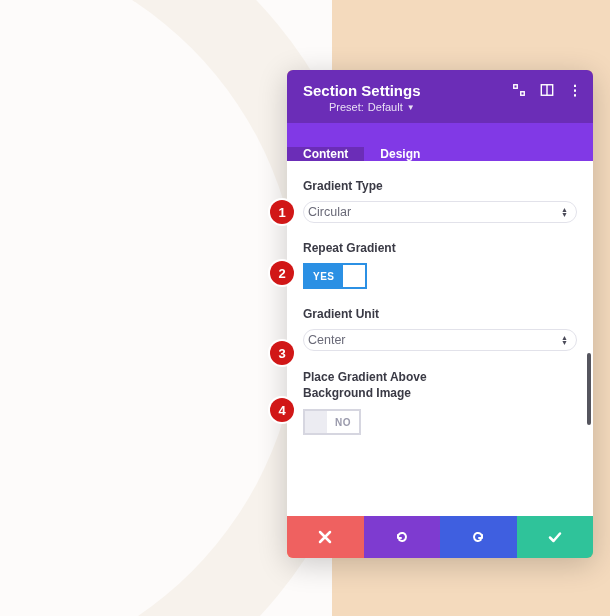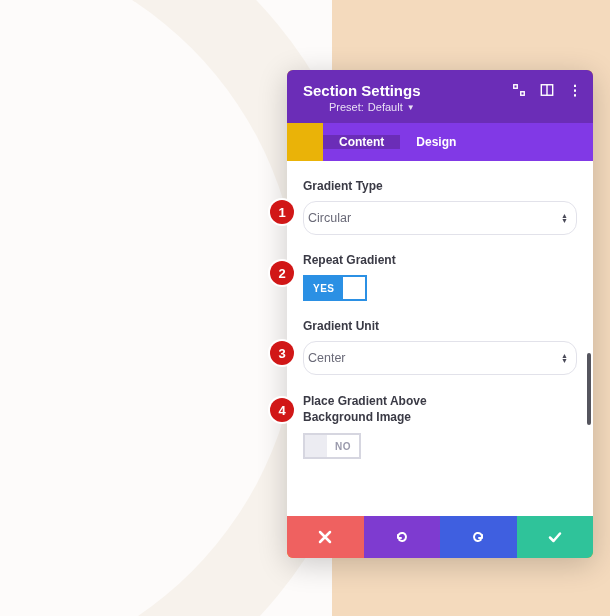--- a/index.html
+++ b/index.html
@@ -5,37 +5,37 @@
   * { box-sizing: border-box; margin: 0; padding: 0; }
   html, body { width: 610px; height: 616px; overflow: hidden; font-family: -apple-system, BlinkMacSystemFont, "Segoe UI", Helvetica, Arial, sans-serif; }
   .stage { position: relative; width: 610px; height: 616px; background: #fff; }
   .bg-right { position: absolute; top: 0; left: 332px; width: 278px; height: 616px; background: #f4dabd; }
   .bg-center { position: absolute; top: 0; left: 0; width: 332px; height: 616px; background: #fdfbfa; overflow: hidden; }
   .arc { position: absolute; border-radius: 50%; }
   .arc1 { width: 900px; height: 900px; left: -520px; top: -140px; background: #f7f2ec; }
   .arc2 { width: 740px; height: 740px; left: -440px; top: -60px; background: #fdfbfa; }
   .panel {
     position: absolute; left: 287px; top: 70px; width: 306px; height: 488px;
-    background: #eab308; border-radius: 6px; box-shadow: 0 6px 30px rgba(0,0,0,.20); overflow: hidden;
+    background: #fdba74; border-radius: 6px; box-shadow: 0 6px 30px rgba(0,0,0,.20); overflow: hidden;
     display: flex; flex-direction: column;
   }
   .panel-header { background: #6b2db7; color: #fff; padding: 12px 16px 10px 16px; position: relative; }
   .panel-title { font-size: 15px; font-weight: 600; }
   .panel-sub { font-size: 11px; opacity: .85; margin-top: 2px; display: flex; align-items: center; gap: 4px; padding-left: 26px; }
   .panel-sub .caret { font-size: 8px; }
   .header-icons { position: absolute; right: 10px; top: 12px; display: flex; gap: 12px; align-items: center; }
   .hicon { width: 16px; height: 16px; display: flex; align-items: center; justify-content: center; color: #fff; font-size: 14px; }
   .hicon svg { width: 14px; height: 14px; fill: none; stroke: #fff; stroke-width: 1.6; }
-  .tabs { background: #8139e6; display: flex; align-items: center; height: 38px; margin-left: 36px; }
+  .tabs { background: #8139e6; display: flex; align-items: flex-end; height: 38px; }
   .tab { flex: 0 0 auto; padding: 0 16px; display: flex; align-items: center; color: #fff; font-size: 12px; font-weight: 600; cursor: pointer; }
   .tab.active { background: #6b2db7; }
   .body { flex: 1; overflow: auto; background: #fff; padding: 18px 16px 10px 16px; }
   .field { margin-bottom: 18px; }
   .flabel { font-size: 12px; font-weight: 600; color: #3a3a45; margin-bottom: 8px; }
-  .select { position: relative; border: 1px solid #e2e2ea; border-radius: 13px; height: 34px; display: flex; align-items: center; padding: 0 4px; font-size: 12.5px; color: #6a6a78; background: #fff; cursor: pointer; }
+  .select { position: relative; border: 1px solid #e2e2ea; border-radius: 13px; height: 22px; display: flex; align-items: center; padding: 0 4px; font-size: 12.5px; color: #6a6a78; background: #fff; cursor: pointer; }
   .select .updown { position: absolute; right: 8px; top: 50%; transform: translateY(-50%); display: flex; flex-direction: column; line-height: 5px; font-size: 7px; color: #4a4a58; }
   .toggle { display: inline-flex; align-items: center; border: 2px solid #2b90e4; border-radius: 0; height: 26px; overflow: hidden; cursor: pointer; }
   .toggle .lab { background: #2b90e4; color: #fff; font-size: 10px; font-weight: 700; padding: 0 8px; height: 100%; display: flex; align-items: center; letter-spacing: .5px; }
   .toggle .knob { width: 22px; height: 100%; background: #fff; }
   .toggle.off { border-color: #d6d6e0; }
   .toggle.off .lab { background: #fff; color: #9a9aac; order: 2; }
   .toggle.off .knob { background: #ececf2; order: 1; }
   .footer { display: flex; height: 42px; }
   .fbtn { flex: 1; display: flex; align-items: center; justify-content: center; color: #fff; cursor: pointer; }
   .fbtn.cancel { background: #ef6160; }

